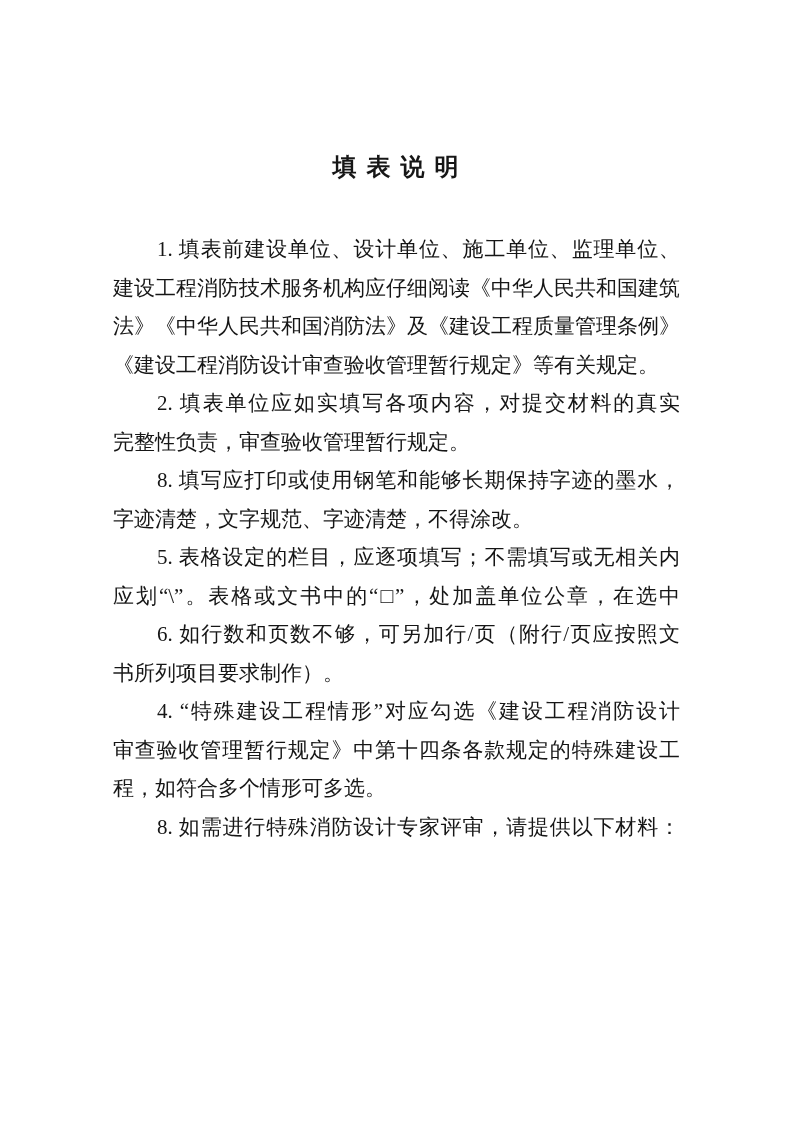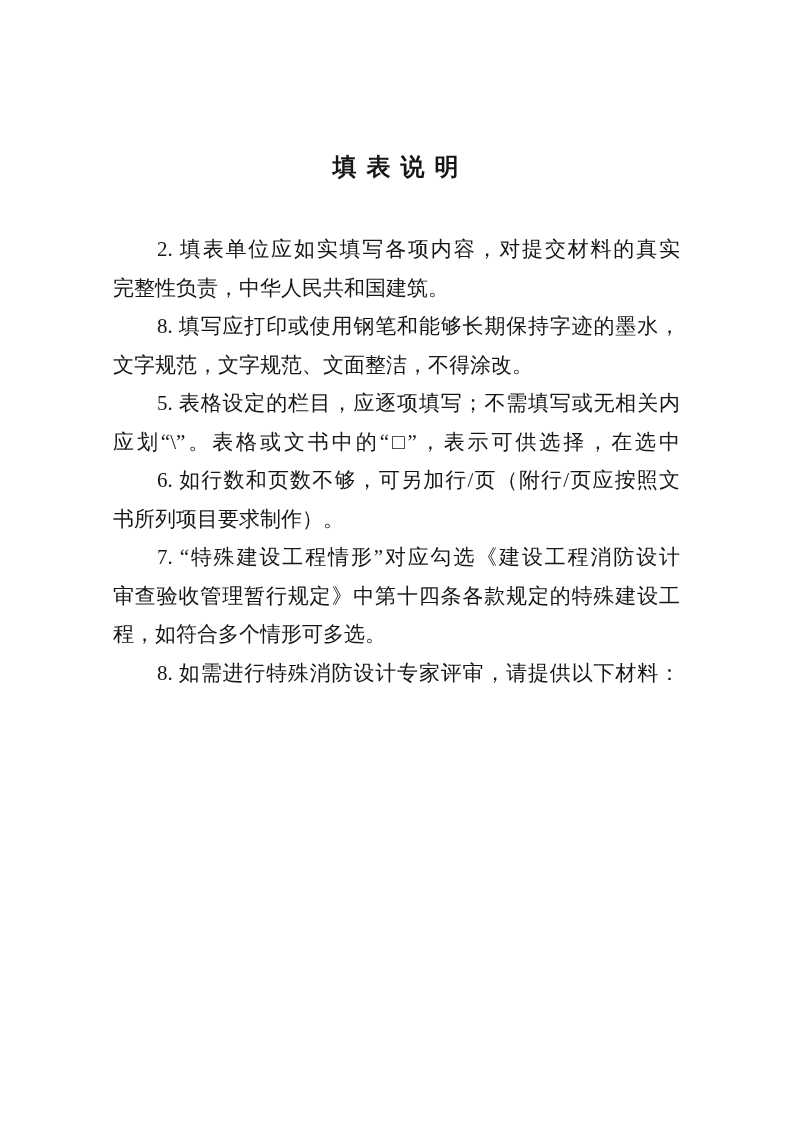--- a/index.html
+++ b/index.html
@@ -46,44 +46,50 @@
 </style>
 </head>
 <body>
 
 <div class="page">
 
   <h1 class="doc-title">填 表 说 明</h1>
 
   <div class="content">
 
+    <div class="para">
+      <div class="ln just indent">1. 填表前建设单位、设计单位、施工单位、监理单位、</div>
+      <div class="ln just">建设工程消防技术服务机构应仔细阅读《中华人民共和国建筑</div>
+      <div class="ln just">法》《中华人民共和国消防法》及《建设工程质量管理条例》</div>
+      <div class="ln end">《建设工程消防设计审查验收管理暂行规定》等有关规定。</div>
+    </div>
 
     <div class="para">
       <div class="ln just indent">2. 填表单位应如实填写各项内容，对提交材料的真实性、</div>
-      <div class="ln end">完整性负责，中华人民共和国建筑。</div>
+      <div class="ln end">完整性负责，审查验收管理暂行规定。</div>
     </div>
 
 
     <div class="para">
       <div class="ln just indent">8. 填写应打印或使用钢笔和能够长期保持字迹的墨水，</div>
-      <div class="ln end">文字规范，文字规范、文面整洁，不得涂改。</div>
+      <div class="ln end">字迹清楚，文字规范、字迹清楚，不得涂改。</div>
     </div>
 
     <div class="para">
       <div class="ln just indent">5. 表格设定的栏目，应逐项填写；不需填写或无相关内容的，</div>
-      <div class="ln just">应划“\”。表格或文书中的“□”，表示可供选择，在选中</div>
+      <div class="ln just">应划“\”。表格或文书中的“□”，处加盖单位公章，在选中</div>
     </div>
 
     <div class="para">
       <div class="ln just indent">6. 如行数和页数不够，可另加行/页（附行/页应按照文</div>
       <div class="ln end">书所列项目要求制作）。</div>
     </div>
 
     <div class="para">
-      <div class="ln just indent">7. “特殊建设工程情形”对应勾选《建设工程消防设计</div>
+      <div class="ln just indent">4. “特殊建设工程情形”对应勾选《建设工程消防设计</div>
       <div class="ln just">审查验收管理暂行规定》中第十四条各款规定的特殊建设工</div>
       <div class="ln end">程，如符合多个情形可多选。</div>
     </div>
 
     <div class="para">
       <div class="ln just indent">8. 如需进行特殊消防设计专家评审，请提供以下材料：特</div>
     </div>
 
   </div>
 </div>

